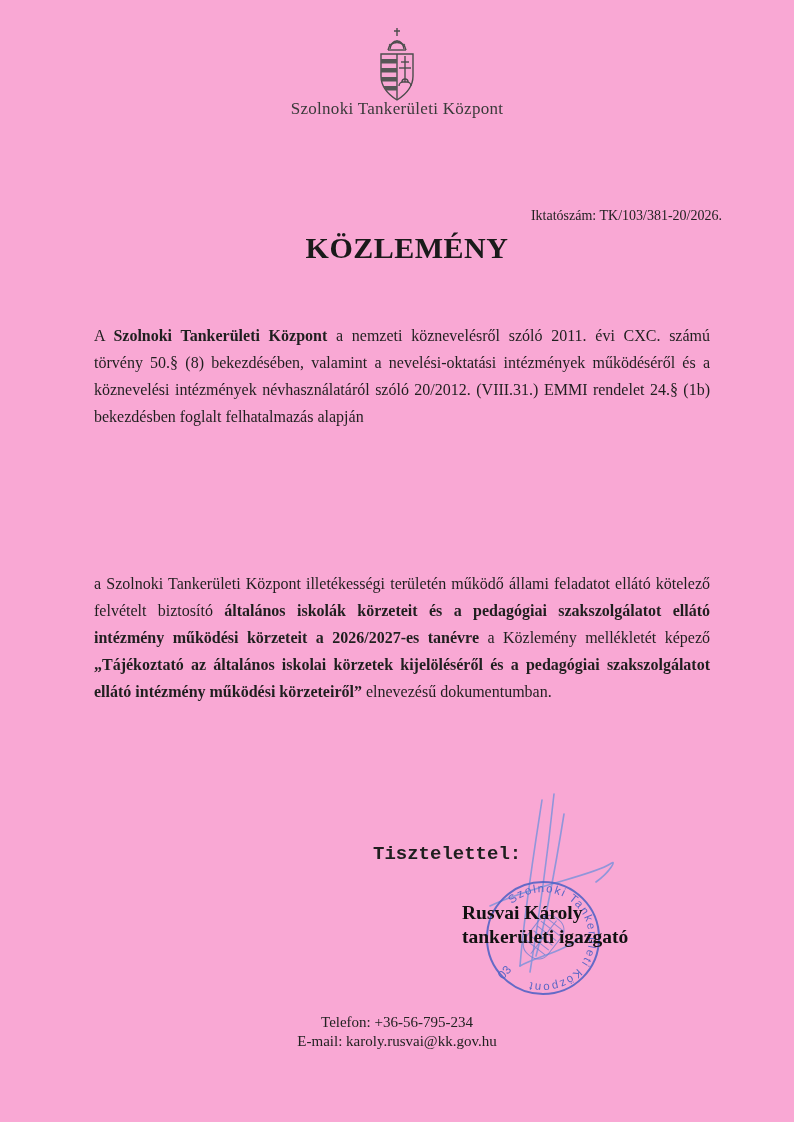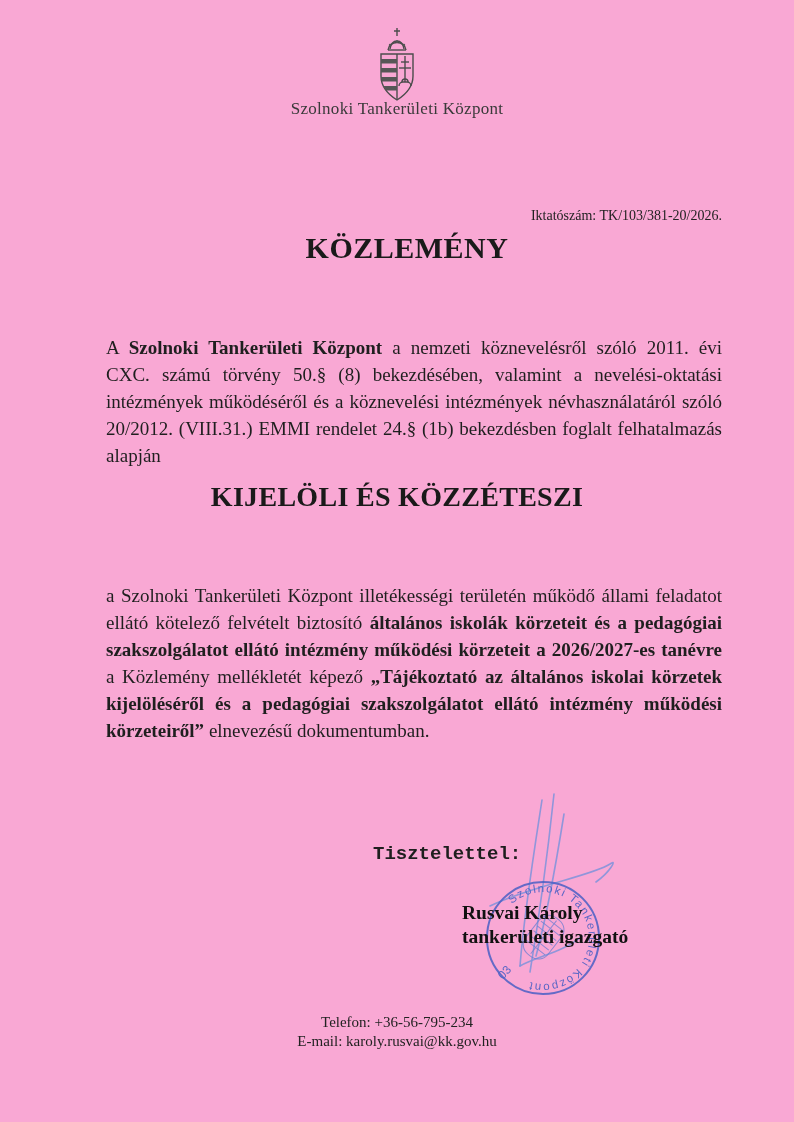--- a/index.html
+++ b/index.html
@@ -48,22 +48,22 @@
     text-align: center;
     font-size: 28px;
     font-weight: bold;
     letter-spacing: 0.3px;
     color: #1a1a1a;
   }
 
   
   .para {
     left: 90px; width: 616px;
-    margin: 16px;
-    font-size: 19px;
+    margin: 4px;
+    font-size: 16px;
     line-height: 27px;
     text-align: justify;
     color: #1f1f1f;
   }
   .p1 { top: 318px; }
   .p2 { top: 566px; }
   .para b { font-weight: bold; }
 
   .dateline { left: 90px; top: 756px; font-size: 19px; }
   .closing  { left: 373px; top: 843px; font-size: 19px; font-weight: bold; font-family: Liberation Mono, monospace; }
@@ -144,21 +144,20 @@
   </div>
 
   <div class="abs org-name">Szolnoki Tankerületi Központ</div>
 
   <div class="abs registry">Iktatószám: TK/103/381-20/2026.</div>
 
   <h1 class="abs doc-title">KÖZLEMÉNY</h1>
 
   <p class="abs para p1"><span>A </span><b>Szolnoki Tankerületi Központ</b><span> a nemzeti köznevelésről szóló 2011. évi CXC. számú törvény 50.§ (8) bekezdésében, valamint a nevelési-oktatási intézmények működéséről és a köznevelési intézmények névhasználatáról szóló 20/2012. (VIII.31.) EMMI rendelet 24.§ (1b) bekezdésben foglalt felhatalmazás alapján</span></p>
 
-  <h2 class="abs doc-subtitle">KIJELÖLI ÉS KÖZZÉTESZI</h2>
 
   <p class="abs para p2"><span>a Szolnoki Tankerületi Központ illetékességi területén működő állami feladatot ellátó kötelező felvételt biztosító </span><b>általános iskolák körzeteit és a pedagógiai szakszolgálatot ellátó intézmény működési körzeteit a 2026/2027-es tanévre</b><span> a Közlemény mellékletét képező </span><b>„Tájékoztató az általános iskolai körzetek kijelöléséről és a pedagógiai szakszolgálatot ellátó intézmény működési körzeteiről”</b><span> elnevezésű dokumentumban.</span></p>
 
 
   <div class="abs closing">Tisztelettel:</div>
 
   <div class="abs sig-ink">
     <svg width="214" height="220" viewBox="0 0 214 220" aria-hidden="true">
       <path d="M82 14 C74 66 64 128 60 180"></path>
       <path d="M94 8 C88 64 78 138 70 186"></path>

